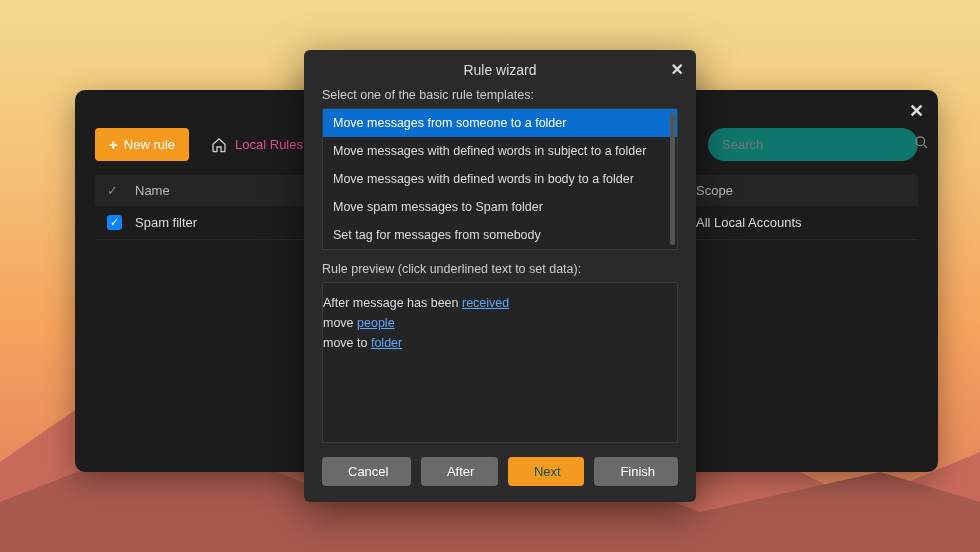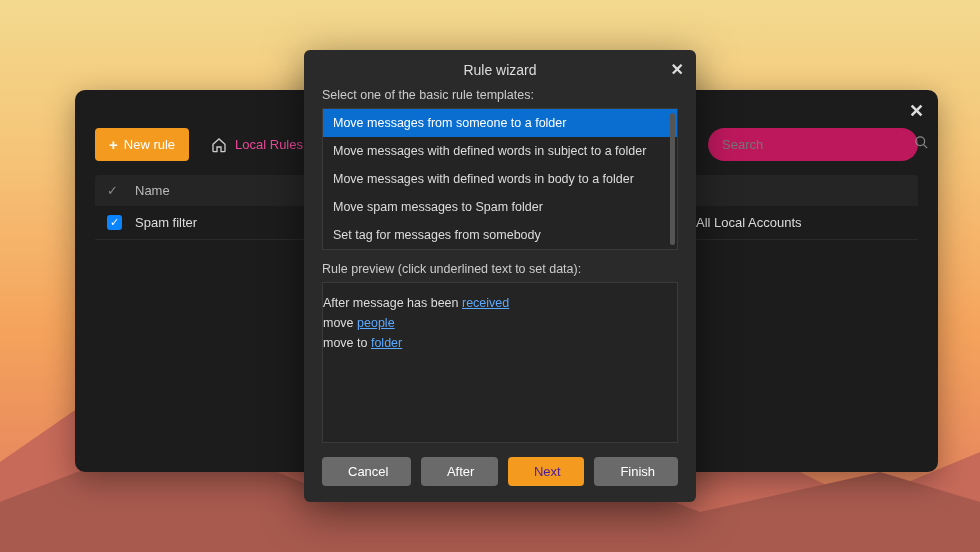--- a/index.html
+++ b/index.html
@@ -33,21 +33,21 @@
   display: flex; align-items: center; gap: 6px; cursor: pointer;
 }
 .btn-new .plus { font-size: 15px; font-weight: bold; }
 .local-rules {
   display: flex; align-items: flex-start; gap: 8px;
   color: #ec4899; font-size: 13px; cursor: pointer;
   padding: 6px 8px;
 }
 .search-box {
   margin-left: auto;
-  background: #be185d; border-radius: 18px;
+  background: #0f766e; border-radius: 18px;
   padding: 7px 14px; display: flex; align-items: center; gap: 16px;
   width: 210px;
 }
 .search-box input {
   background: transparent; border: none; outline: none;
   color: #ccc; font-size: 13px; flex: 1;
 }
 .search-icon { color: #888; }
 .table-header {
   display: flex; align-items: center;
@@ -114,21 +114,21 @@
 .modal-footer {
   display: flex; gap: 10px; justify-content: center;
   padding: 14px 18px 16px 18px;
 }
 .btn {
   border: none; border-radius: 4px; padding: 7px 26px;
   font-size: 13px; cursor: pointer; min-width: 70px;
 }
 .btn-gray { background: #6a6a6a; color: #fff; }
 .btn-gray:disabled { background: #4a4a4a; color: #999; }
-.btn-orange { background: #f39a1f; color: #4c1d95; }
+.btn-orange { background: #f39a1f; color: #14532d; }
 .home-icon, .chevron-icon { display: inline-flex; }
 </style>
 </head>
 <body>
 
 <div class="mountains">
   <svg viewBox="0 0 980 250" preserveAspectRatio="none">
     <polygon points="0,250 0,160 130,70 280,155 420,95 560,180 700,120 860,200 980,150 980,250" fill="#c76a5a"></polygon>
     <polygon points="0,250 0,200 180,130 350,200 520,140 700,210 880,170 980,200 980,250" fill="#a85a4e"></polygon>
   </svg>
@@ -164,20 +164,21 @@
           </svg>
       </span>
     </div>
   </div>
 
   <div class="table-header">
     <div class="col-check">
         <span class="checkmark-header">✓</span>
       </div>
     <div class="col-name">Name</div>
+    <div class="col-scope">Scope</div>
   </div>
 
   <div class="table-row">
     <div class="col-check">
         <div class="checkbox">✓</div>
       </div>
     <div class="col-name">Spam filter</div>
     <div class="col-scope">All Local Accounts</div>
   </div>
 </div>

